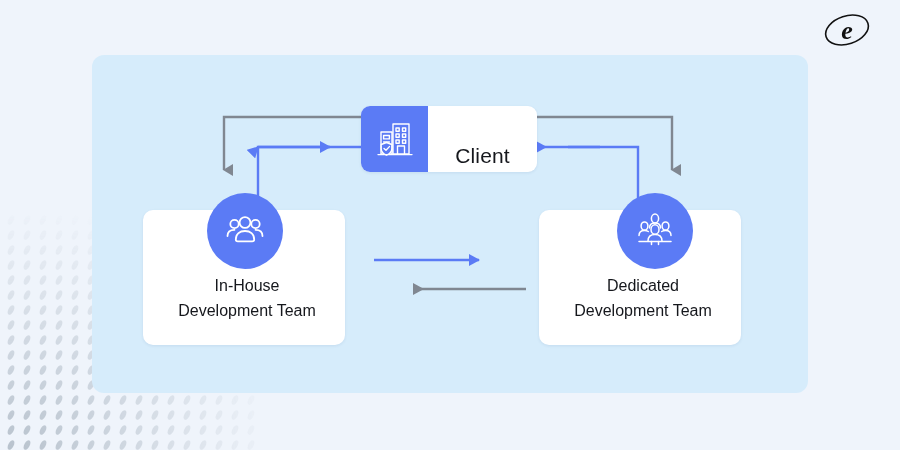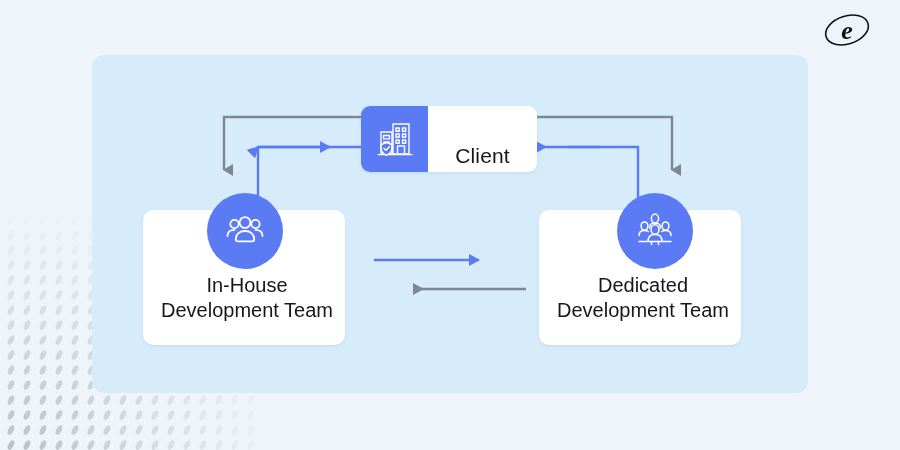--- a/index.html
+++ b/index.html
@@ -114,21 +114,21 @@
     z-index: 4;
     display: flex;
     align-items: flex-end;
     justify-content: center;
   }
   .team-card.left  { left: 143px; }
   .team-card.right { left: 539px; }
 
   .team-label {
     text-align: center;
-    font-size: 20px;
+    font-size: 16px;
     line-height: 25px;
     color: #15171c;
     padding-bottom: 22px;
     white-space: pre-line;
     margin-left: 6px;
   }
 
   
   .team-circle {
     position: absolute;

